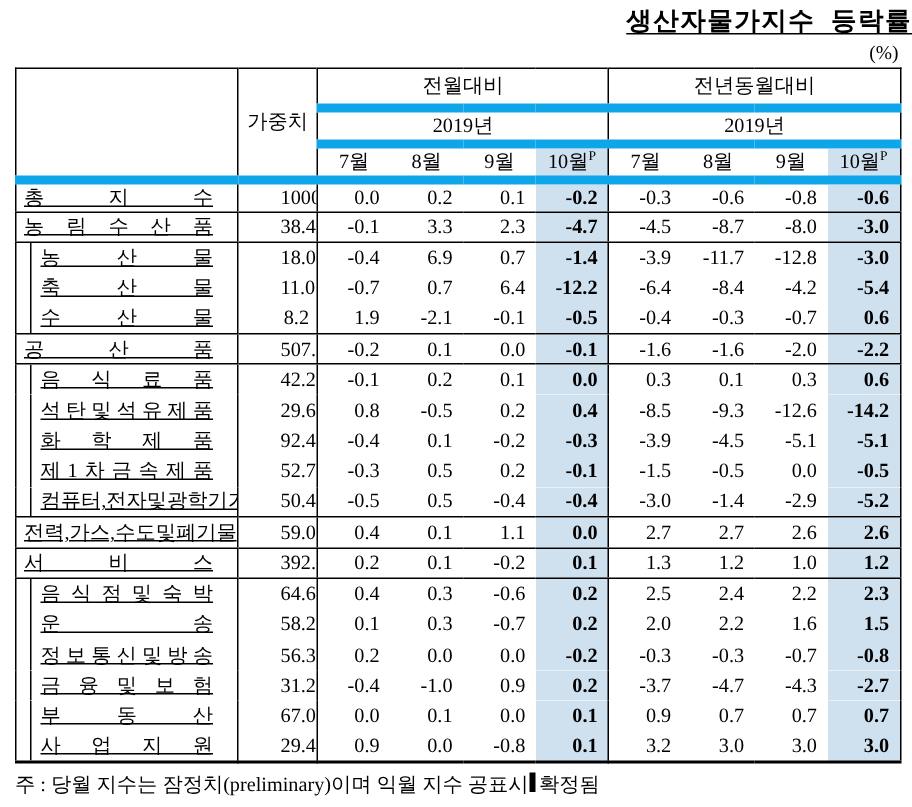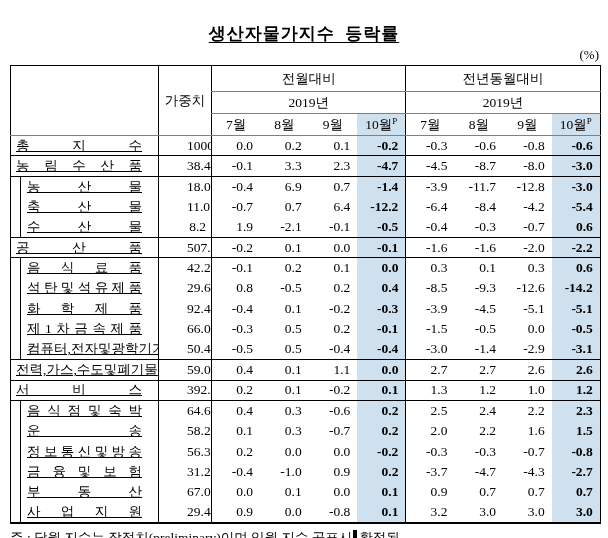--- a/index.html
+++ b/index.html
@@ -4,22 +4,22 @@
 <style>
   * { box-sizing: border-box; }
   html, body {
     margin: 0; padding: 0;
     width: 608px; height: 538px;
     background: #ffffff;
     color: #000;
     font-family: "Liberation Serif", "DejaVu Serif", serif;
   }
   .page-title {
-    margin: 23px 0 0 0;
-    text-align: center;
+    margin: 3px 0 0 0;
+    text-align: right;
     font-size: 17px;
     line-height: 22px;
     font-weight: bold;
     text-decoration: underline;
     text-underline-offset: 3px;
     white-space: pre;
     letter-spacing: 1px;
   }
   .unit-label {
     text-align: right;
@@ -39,21 +39,21 @@
     padding: 0;
     font-size: 13.5px;
     font-weight: normal;
     overflow: hidden;
     white-space: nowrap;
   }
   thead tr.h1 th { height: 26px; }
   thead tr.h2 th { height: 22px; }
   thead tr.h3 th { height: 22px; }
   thead th { text-align: center; vertical-align: middle; }
-  .bb { border-bottom: 1px solid #0ea5e9; }
+  .bb { border-bottom: 6px solid #0ea5e9; }
   .vline { border-left: 1px solid #000; }
   tbody td { height: 20.4px; vertical-align: middle; }
   tbody tr.rule td { border-bottom: 1px solid #000; }
   td.lbl {
     text-align: justify;
     text-align-last: justify;
     padding: 0 16px 0 5px;
     text-decoration: underline;
   }
   td.lbl.sub {
@@ -231,41 +231,41 @@
         <td class="num">0.1</td>
         <td class="num">-0.2</td>
         <td class="num hl">-0.3</td>
         <td class="num vline">-3.9</td>
         <td class="num">-4.5</td>
         <td class="num">-5.1</td>
         <td class="num hl">-5.1</td>
       </tr>
       <tr>
         <td class="lbl sub">제 1 차 금 속 제 품</td>
-        <td class="num wgt vline">66.0</td>
+        <td class="num wgt vline">52.7</td>
         <td class="num vline">-0.3</td>
         <td class="num">0.5</td>
         <td class="num">0.2</td>
         <td class="num hl">-0.1</td>
         <td class="num vline">-1.5</td>
         <td class="num">-0.5</td>
         <td class="num">0.0</td>
         <td class="num hl">-0.5</td>
       </tr>
       <tr class="rule">
         <td class="lbl sub">컴퓨터,전자및광학기기</td>
         <td class="num wgt vline">50.4</td>
         <td class="num vline">-0.5</td>
         <td class="num">0.5</td>
         <td class="num">-0.4</td>
         <td class="num hl">-0.4</td>
         <td class="num vline">-3.0</td>
         <td class="num">-1.4</td>
         <td class="num">-2.9</td>
-        <td class="num hl">-3.1</td>
+        <td class="num hl">-5.2</td>
       </tr>
       <tr class="rule">
         <td class="lbl">전력,가스,수도및폐기물</td>
         <td class="num wgt vline">59.0</td>
         <td class="num vline">0.4</td>
         <td class="num">0.1</td>
         <td class="num">1.1</td>
         <td class="num hl">0.0</td>
         <td class="num vline">2.7</td>
         <td class="num">2.7</td>

